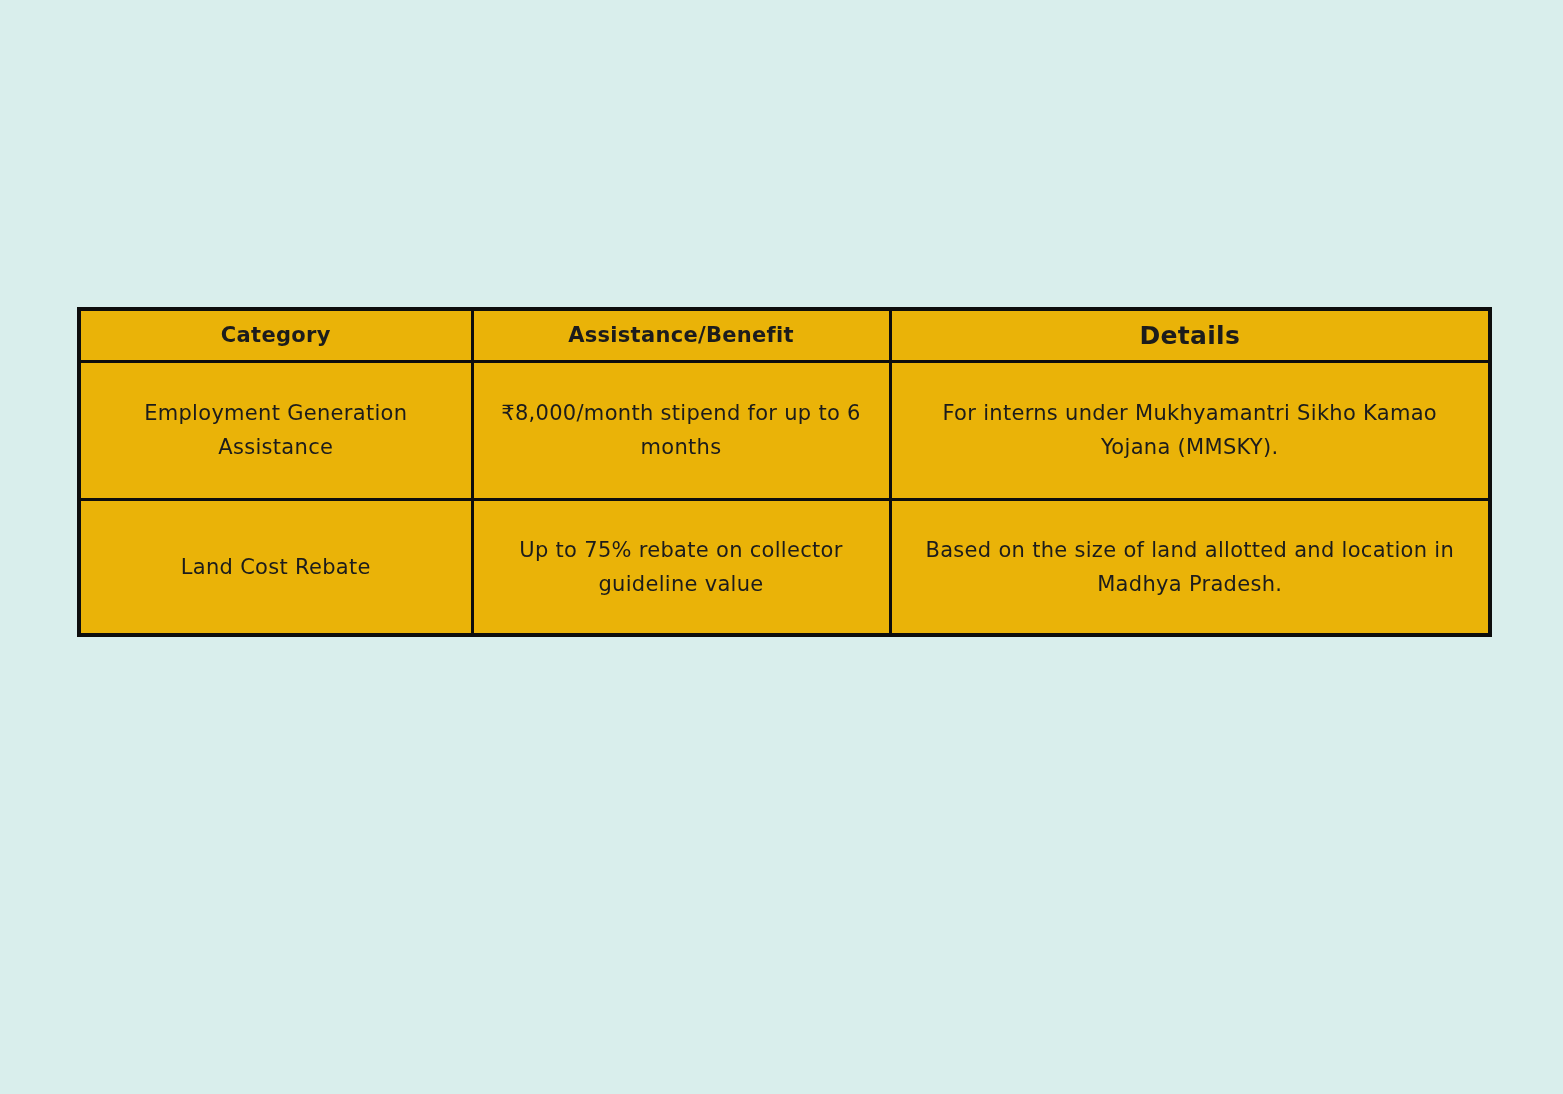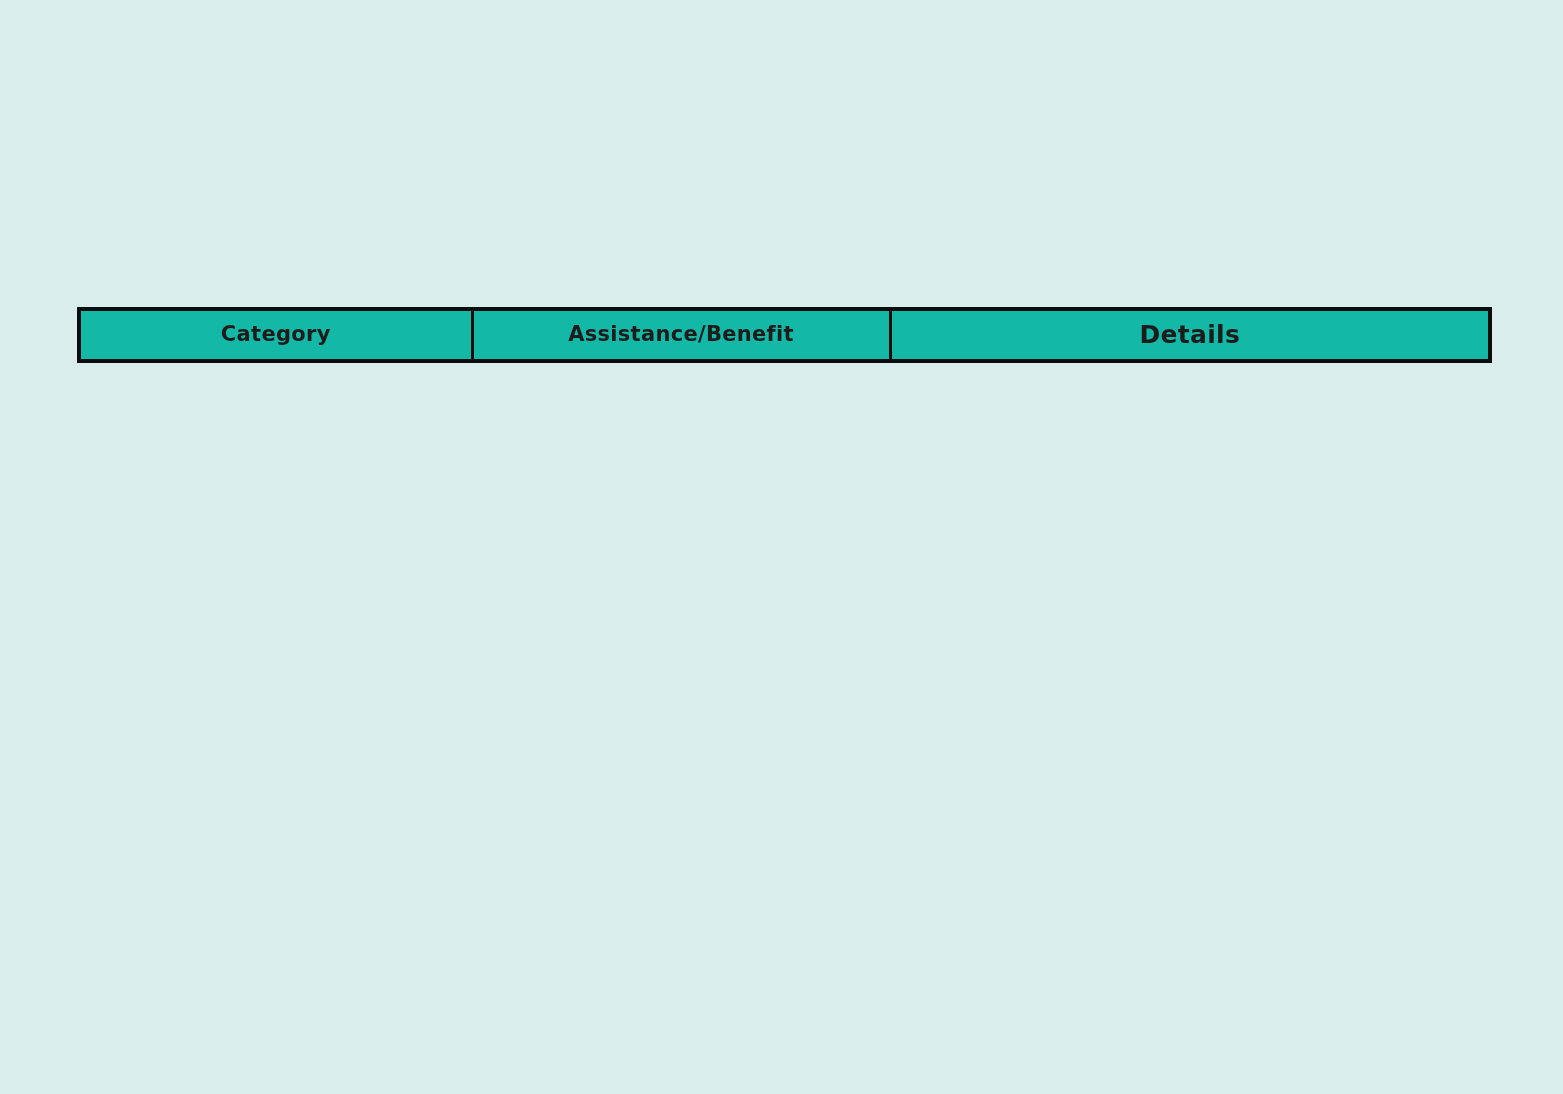--- a/index.html
+++ b/index.html
@@ -18,21 +18,21 @@
   .table-wrap {
     position: absolute;
     left: 77px;
     top: 307px;
     width: 1411px;
   }
   table.incentives {
     border-collapse: collapse;
     table-layout: fixed;
     width: 1411px;
-    background: #14b8a6;
+    background: #eab308;
     border: 4px solid #0d0d0d;
   }
   table.incentives col.c1 { width: 393px; }
   table.incentives col.c2 { width: 418px; }
   table.incentives col.c3 { width: 600px; }
   table.incentives th,
   table.incentives td {
     border: 3px solid #0d0d0d;
     text-align: center;
     vertical-align: middle;
@@ -71,15 +71,25 @@
         <col class="c3">
     </colgroup>
     <thead>
       <tr>
         <th>Category</th>
         <th>Assistance/Benefit</th>
         <th class="details-h">Details</th>
       </tr>
     </thead>
     <tbody>
+      <tr class="row-2">
+        <td class="cat-cell">Employment Generation Assistance</td>
+        <td class="inc-cell">₹8,000/month stipend for up to 6 months</td>
+        <td class="det-cell">For interns under Mukhyamantri Sikho Kamao Yojana (MMSKY).</td>
+      </tr>
+      <tr class="row-3">
+        <td class="cat-cell">Land Cost Rebate</td>
+        <td class="inc-cell">Up to 75% rebate on collector guideline value</td>
+        <td class="det-cell">Based on the size of land allotted and location in Madhya Pradesh.</td>
+      </tr>
     </tbody>
   </table>
 </div>
 
 </body></html>

